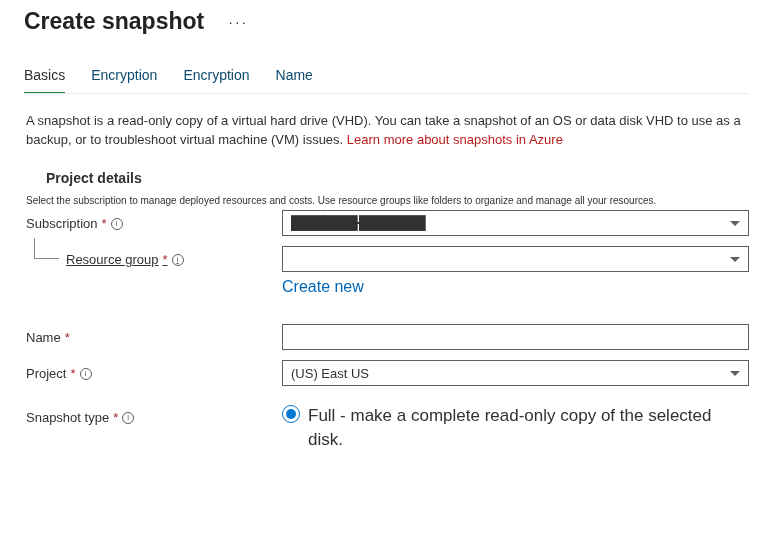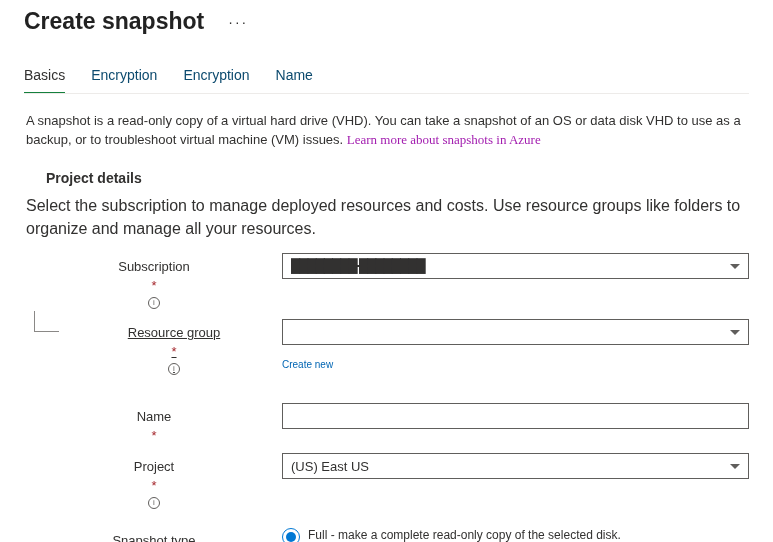--- a/index.html
+++ b/index.html
@@ -14,25 +14,25 @@
     overflow: hidden;
   }
   .header { display: flex; align-items: center; gap: 24px; margin-bottom: 32px; }
   .header h1 { font-size: 23px; font-weight: 600; color: #222; }
   .more-dots { font-size: 14px; letter-spacing: 2px; cursor: pointer; color: #323130; }
   .tabs { display:flex; gap:26px; border-bottom:1px solid #edebe9; margin-bottom:18px; }
   .tab { padding:0 0 8px 0; font-size:14px; color:#0c4a6e; cursor:pointer; border-bottom:2px solid transparent; }
   .tab.active { color:#323130; border-bottom:1px solid #15803d; font-weight:400; }
   .content { padding-left: 2px; }
   .intro { font-size:13px; line-height:1.45; margin-bottom:20px; color:#323130; }
-  a.link { color:#a21caf; text-decoration:none; cursor:pointer;font-family:Liberation Serif, serif; }
+  a.link { color:#b91c1c; text-decoration:none; cursor:pointer; }
   h3.section { font-size:14px; font-weight:600; margin-bottom:8px; margin-top:2px;margin-left:20px; }
-  .desc { font-size:16px; line-height:1.45; margin-bottom:13px; color:#323130; }
+  .desc { font-size:10px; line-height:1.45; margin-bottom:2px; color:#323130; }
   .row { display:flex; align-items:flex-start; margin-bottom:10px; }
-  .row .label { width: 256px; padding-top:6px; font-size:13px; display:flex; align-items:center; gap:4px;flex-direction:column; }
+  .row .label { width: 256px; padding-top:6px; font-size:13px; display:flex; align-items:center; gap:4px; }
   .row .control { flex:1; }
   .req { color:#a4262c; }
   .info-icon {
     display:inline-flex; align-items:center; justify-content:center;
     width:12px; height:12px; border:1px solid #605e5c; border-radius:50%;
     font-size:8px; color:#605e5c; cursor:pointer; line-height:1;
     font-style: normal; font-family: sans-serif;
   }
   .select {
     width:100%; height:26px; border:1px solid #605e5c; background:#fff;
@@ -47,32 +47,32 @@
     width:100%; height:26px; border:1px solid #605e5c; background:#fff;
     padding:0 8px; font-size:13px;
   }
   .indent-line {
     position:relative; padding-left:40px;text-decoration:underline;
   }
   .indent-line::before {
     content:""; position:absolute; left:8px; top:-8px; width:24px; height:20px;
     border-left:1px solid #8a8886; border-bottom:1px solid #8a8886;
   }
-  .sublink { font-size:10px; color:#0065b3; margin-top:14px; display:inline-block; cursor:pointer; text-decoration:none; }
+  .sublink { font-size:16px; color:#0065b3; margin-top:6px; display:inline-block; cursor:pointer; text-decoration:none; }
   .radios { display:flex; flex-direction:column; gap:10px; }
   .radio-opt { display:flex; align-items:flex-start; gap:8px; cursor:pointer; }
   .radio-circle {
     width:18px; height:18px; border:1px solid #323130; border-radius:50%;
     flex-shrink:0; display:flex; align-items:center; justify-content:center; margin-top:1px;
   }
   .radio-circle.sel { border-color:#0078d4; }
   .radio-circle.sel::after {
     content:""; width:10px; height:10px; background:#0078d4; border-radius:50%;
   }
-  .radio-text { font-size:12px; line-height:1.4; }
+  .radio-text { font-size:17px; line-height:1.4; }
   .redacted {
     font-family: cursive; letter-spacing:-1px; filter: blur(0.3px);
     text-decoration: line-through; text-decoration-thickness:2px;
   }
 </style>
 </head>
 <body>
 
 <div class="header">
   <h1>Create snapshot</h1>

